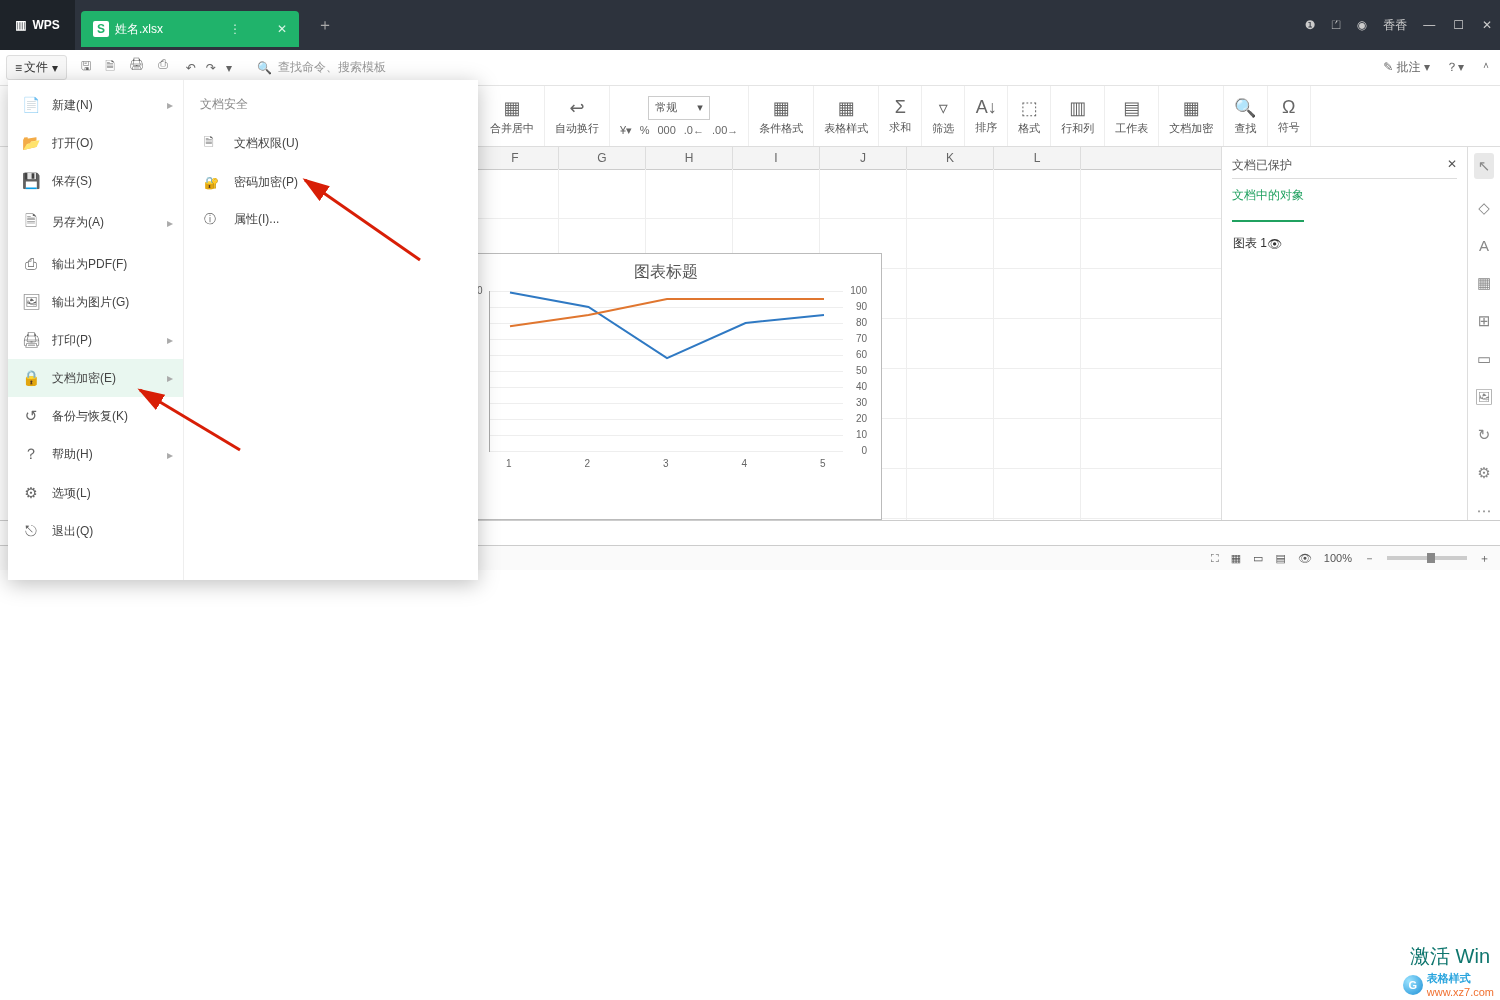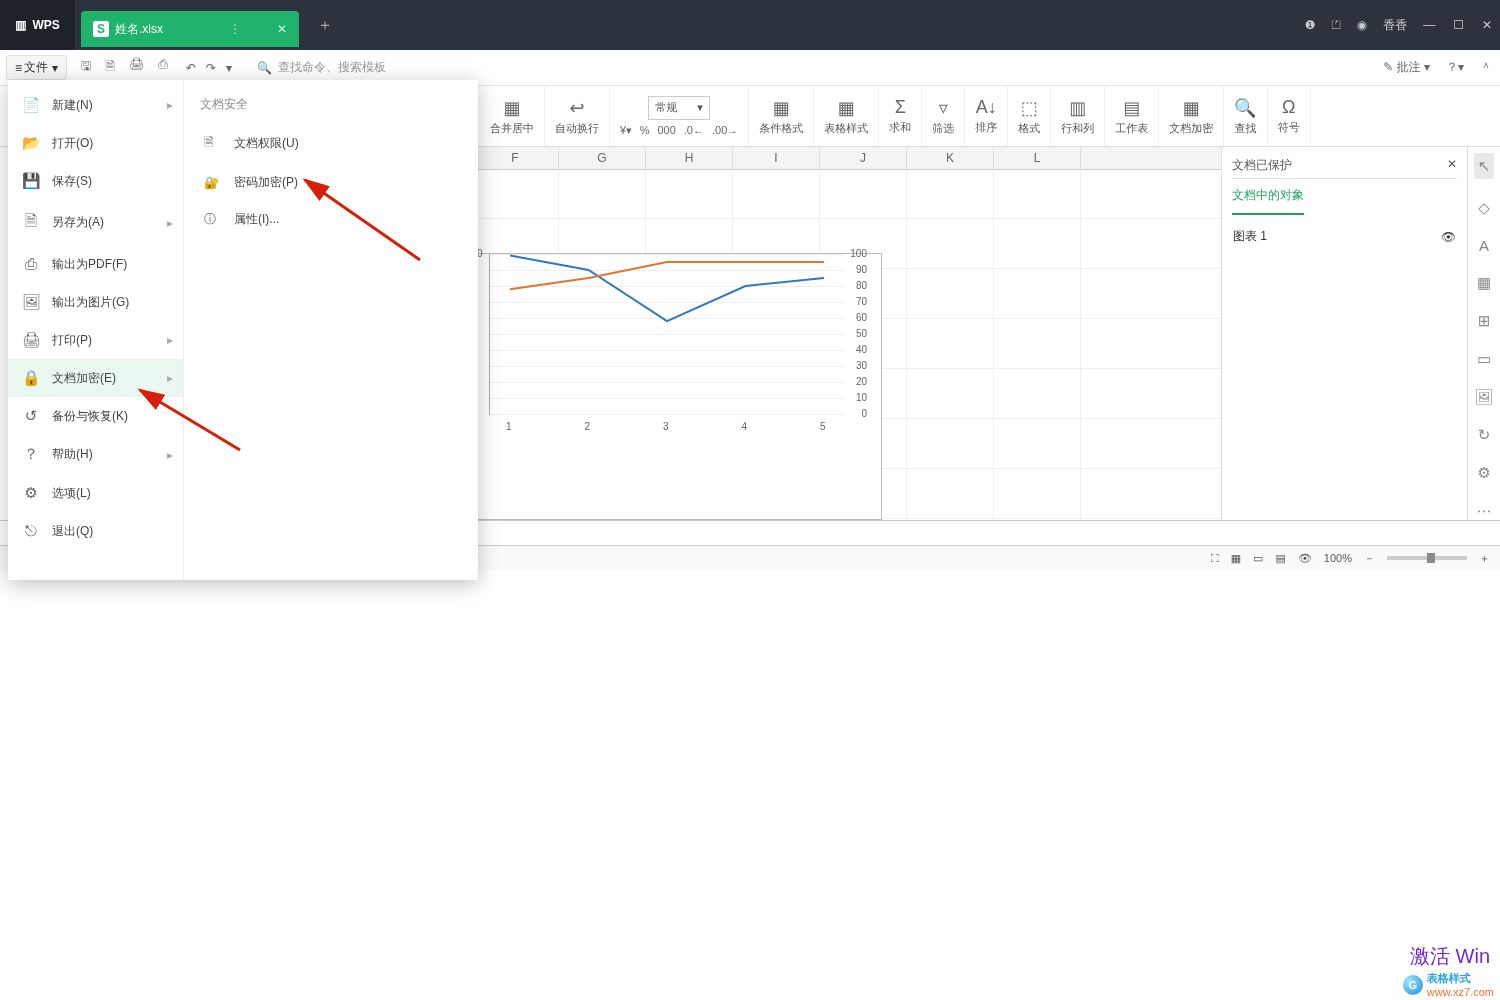--- a/index.html
+++ b/index.html
@@ -50,33 +50,33 @@
 .gridline{position:absolute;left:0;right:0;border-top:1px solid #eee}
 .ylab{position:absolute;font-size:10px;color:#666}
 .ylab.l{left:-24px}
 .ylab.r{right:-24px}
 .xlab{position:absolute;bottom:-18px;font-size:10px;color:#666}
 .legend{text-align:center;font-size:11px;color:#555;margin-top:22px}
 .legend .s1{color:#2f79c3}
 .legend .s2{color:#e0762f}
 .side-panel{width:225px;border-left:1px solid #ddd;padding:6px 10px;position:relative}
 .sp-title{color:#555;border-bottom:1px solid #ddd;padding:4px 0;display:flex;justify-content:space-between}
-.sp-sub{color:#20a160;margin:8px 0;border-bottom:2px solid #20a160;display:inline-block;padding-bottom:9px}
-.sp-item{display:flex;justify-content:space-between;align-items:center;padding:4px 0;border:1px solid transparent}
+.sp-sub{color:#20a160;margin:8px 0;border-bottom:2px solid #20a160;display:inline-block;padding-bottom:16px}
+.sp-item{display:flex;justify-content:flex-start;align-items:center;padding:4px 0;border:1px solid transparent}
 .sp-bottom{position:absolute;bottom:6px;left:10px;right:10px}
 .sp-btn{border:1px solid #ccc;padding:3px 10px;border-radius:3px;color:#555;background:#fafafa}
 .right-rail{width:32px;border-left:1px solid #ddd;display:flex;flex-direction:column;align-items:center;padding-top:6px;gap:20px;color:#888}
 .right-rail .ri{font-size:15px}
 .sheet-bar{height:24px;border-top:1px solid #ccc;display:flex;align-items:center;font-size:11px;color:#555}
 .sb-nav{display:flex;gap:8px;padding:0 10px;border-right:1px solid #ccc;color:#999}
 .sb-tab{padding:0 14px;border-right:1px solid #ccc;color:#20a160;font-weight:bold;background:#fff;height:100%;display:flex;align-items:center;border-top:2px solid #20a160}
 .status{height:24px;border-top:1px solid #ccc;background:#fafafa;display:flex;align-items:center;font-size:11px;color:#555;padding:0 10px;gap:20px;position:relative}
 .status .right{position:absolute;right:10px;display:flex;align-items:center;gap:12px}
 .protect{color:#20a160;display:flex;align-items:center;gap:4px}
-.watermark{position:absolute;right:10px;bottom:30px;color:#6d28d9;font-size:20px;z-index:2}
+.watermark{position:absolute;right:10px;bottom:30px;color:#0f766e;font-size:20px;z-index:2}
 .logo-mark{position:absolute;right:6px;bottom:2px;z-index:30;font-size:11px;color:#2aa5de;display:flex;align-items:center;gap:4px}
 .logo-mark .ball{width:20px;height:20px;border-radius:50%;background:radial-gradient(circle at 30% 30%,#9be3ff,#1b8fd6);display:flex;align-items:center;justify-content:center;color:#fff;font-weight:bold}
 svg{overflow:visible}
 </style>
 </head>
 <body>
 
 <div class="titlebar">
   <div class="wps-home">
     <span>▥</span>
@@ -288,20 +288,21 @@
           <div class="cell"></div>
           <div class="cell"></div>
           <div class="cell"></div>
           <div class="cell"></div>
           <div class="cell"></div>
         </div>
 
     </div>
 
     <div class="chart-box">
+      <div class="chart-title">图表标题</div>
       <div class="plot" id="plot">
           <div class="gridline" style="top: 160px;"></div>
           <div class="ylab l" style="top: 154px;">0</div>
           <div class="ylab r" style="top: 154px;">0</div>
           <div class="gridline" style="top: 144px;"></div>
           <div class="ylab l" style="top: 138px;">10</div>
           <div class="ylab r" style="top: 138px;">10</div>
           <div class="gridline" style="top: 128px;"></div>
           <div class="ylab l" style="top: 122px;">20</div>
           <div class="ylab r" style="top: 122px;">20</div>

